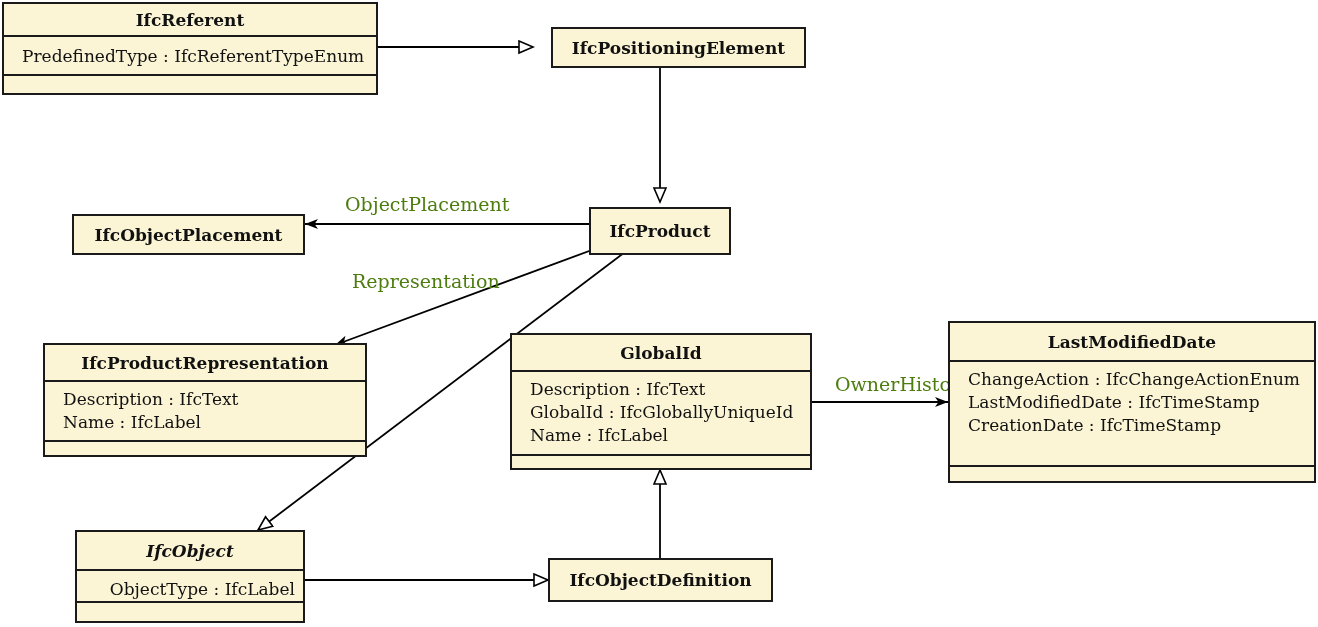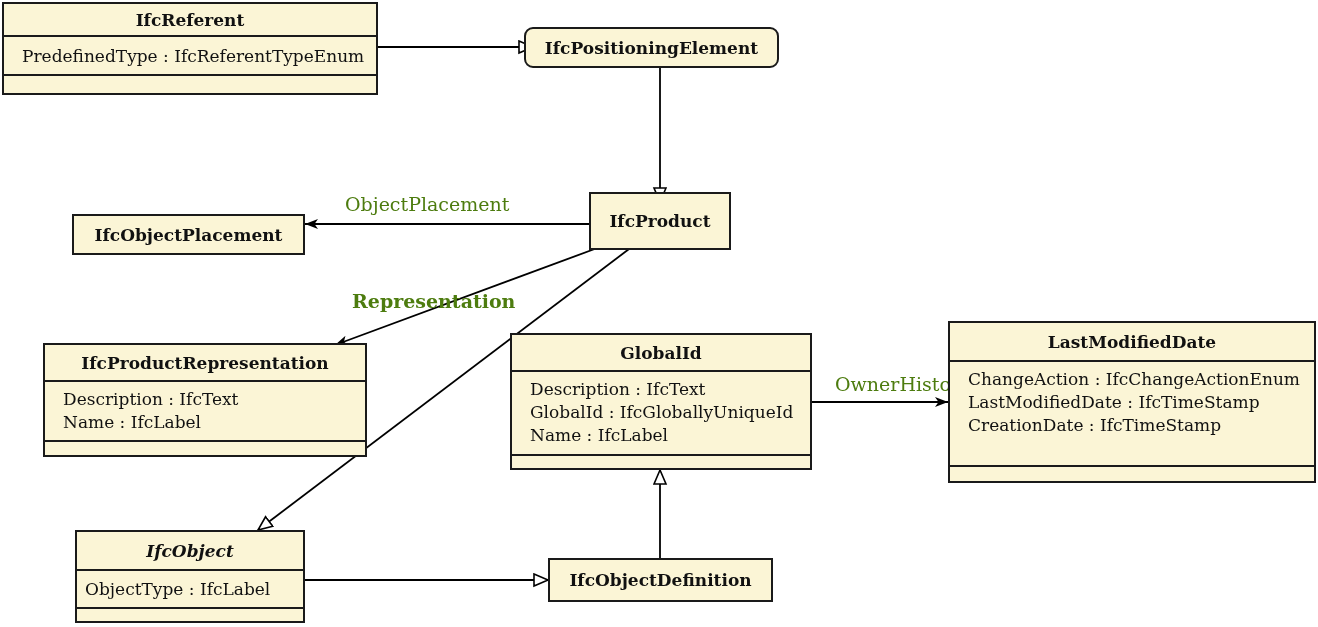--- a/index.html
+++ b/index.html
@@ -74,40 +74,40 @@
     <line x1="633" y1="246" x2="258" y2="530" stroke="#000" stroke-width="1.8" marker-end="url(#openTri)"></line>
     <line x1="660" y1="558" x2="660" y2="470" stroke="#000" stroke-width="1.8" marker-end="url(#openTri)"></line>
     <line x1="305" y1="580" x2="548" y2="580" stroke="#000" stroke-width="1.8" marker-end="url(#openTri)"></line>
 
     <line x1="589" y1="224" x2="305" y2="224" stroke="#000" stroke-width="1.8" marker-end="url(#filledArr)"></line>
     <line x1="600" y1="247" x2="335" y2="345" stroke="#000" stroke-width="1.8" marker-end="url(#filledArr)"></line>
     <line x1="812" y1="402" x2="948" y2="402" stroke="#000" stroke-width="1.8" marker-end="url(#filledArr)"></line>
   </svg>
 
   <div class="edge-label" style="left:345px;top:193px;">ObjectPlacement</div>
-  <div class="edge-label" style="left:352px;top:290px;font-weight:bold;">Representation</div>
+  <div class="edge-label" style="left:352px;top:270px;">Representation</div>
   <div class="edge-label" style="left:835px;top:373px;">OwnerHistory</div>
 
   <div class="uml-class" style="left:2px;top:2px;width:376px;height:93px;">
     <div class="uml-title" style="height:31px;">IfcReferent</div>
     <div class="uml-attrs" style="height:39px;padding-top:8px;">
       <div>PredefinedType : IfcReferentTypeEnum</div>
     </div>
     <div class="uml-empty"></div>
   </div>
 
-  <div class="uml-class single" style="left:524px;top:27px;width:255px;height:41px;border-radius:9px;">
+  <div class="uml-class single" style="left:551px;top:27px;width:255px;height:41px;">
     <div class="uml-title">IfcPositioningElement</div>
   </div>
 
   <div class="uml-class single" style="left:72px;top:205px;width:233px;height:41px;margin-top:9px;">
     <div class="uml-title">IfcObjectPlacement</div>
   </div>
 
-  <div class="uml-class single" style="left:589px;top:192px;width:142px;height:58px;">
+  <div class="uml-class single" style="left:589px;top:207px;width:142px;height:48px;">
     <div class="uml-title">IfcProduct</div>
   </div>
 
   <div class="uml-class" style="left:43px;top:343px;width:324px;height:114px;">
     <div class="uml-title" style="height:35px;">IfcProductRepresentation</div>
     <div class="uml-attrs" style="height:60px;">
       <div>Description : IfcText</div>
       <div>Name : IfcLabel</div>
     </div>
     <div class="uml-empty"></div>
@@ -128,21 +128,21 @@
     <div class="uml-attrs" style="height:105px;">
       <div>ChangeAction : IfcChangeActionEnum</div>
       <div>LastModifiedDate : IfcTimeStamp</div>
       <div>CreationDate : IfcTimeStamp</div>
     </div>
     <div class="uml-empty"></div>
   </div>
 
   <div class="uml-class" style="left:75px;top:530px;width:230px;height:93px;">
     <div class="uml-title" style="height:37px;font-style:italic;">IfcObject</div>
-    <div class="uml-attrs" style="height:38px;padding-top:7px;text-align:left;padding-left:8px;">
+    <div class="uml-attrs" style="height:32px;padding-top:7px;text-align:right;padding-left:8px;">
       <div>ObjectType : IfcLabel</div>
     </div>
     <div class="uml-empty"></div>
   </div>
 
   <div class="uml-class single" style="left:548px;top:558px;width:225px;height:44px;">
     <div class="uml-title">IfcObjectDefinition</div>
   </div>
 
 </div>

